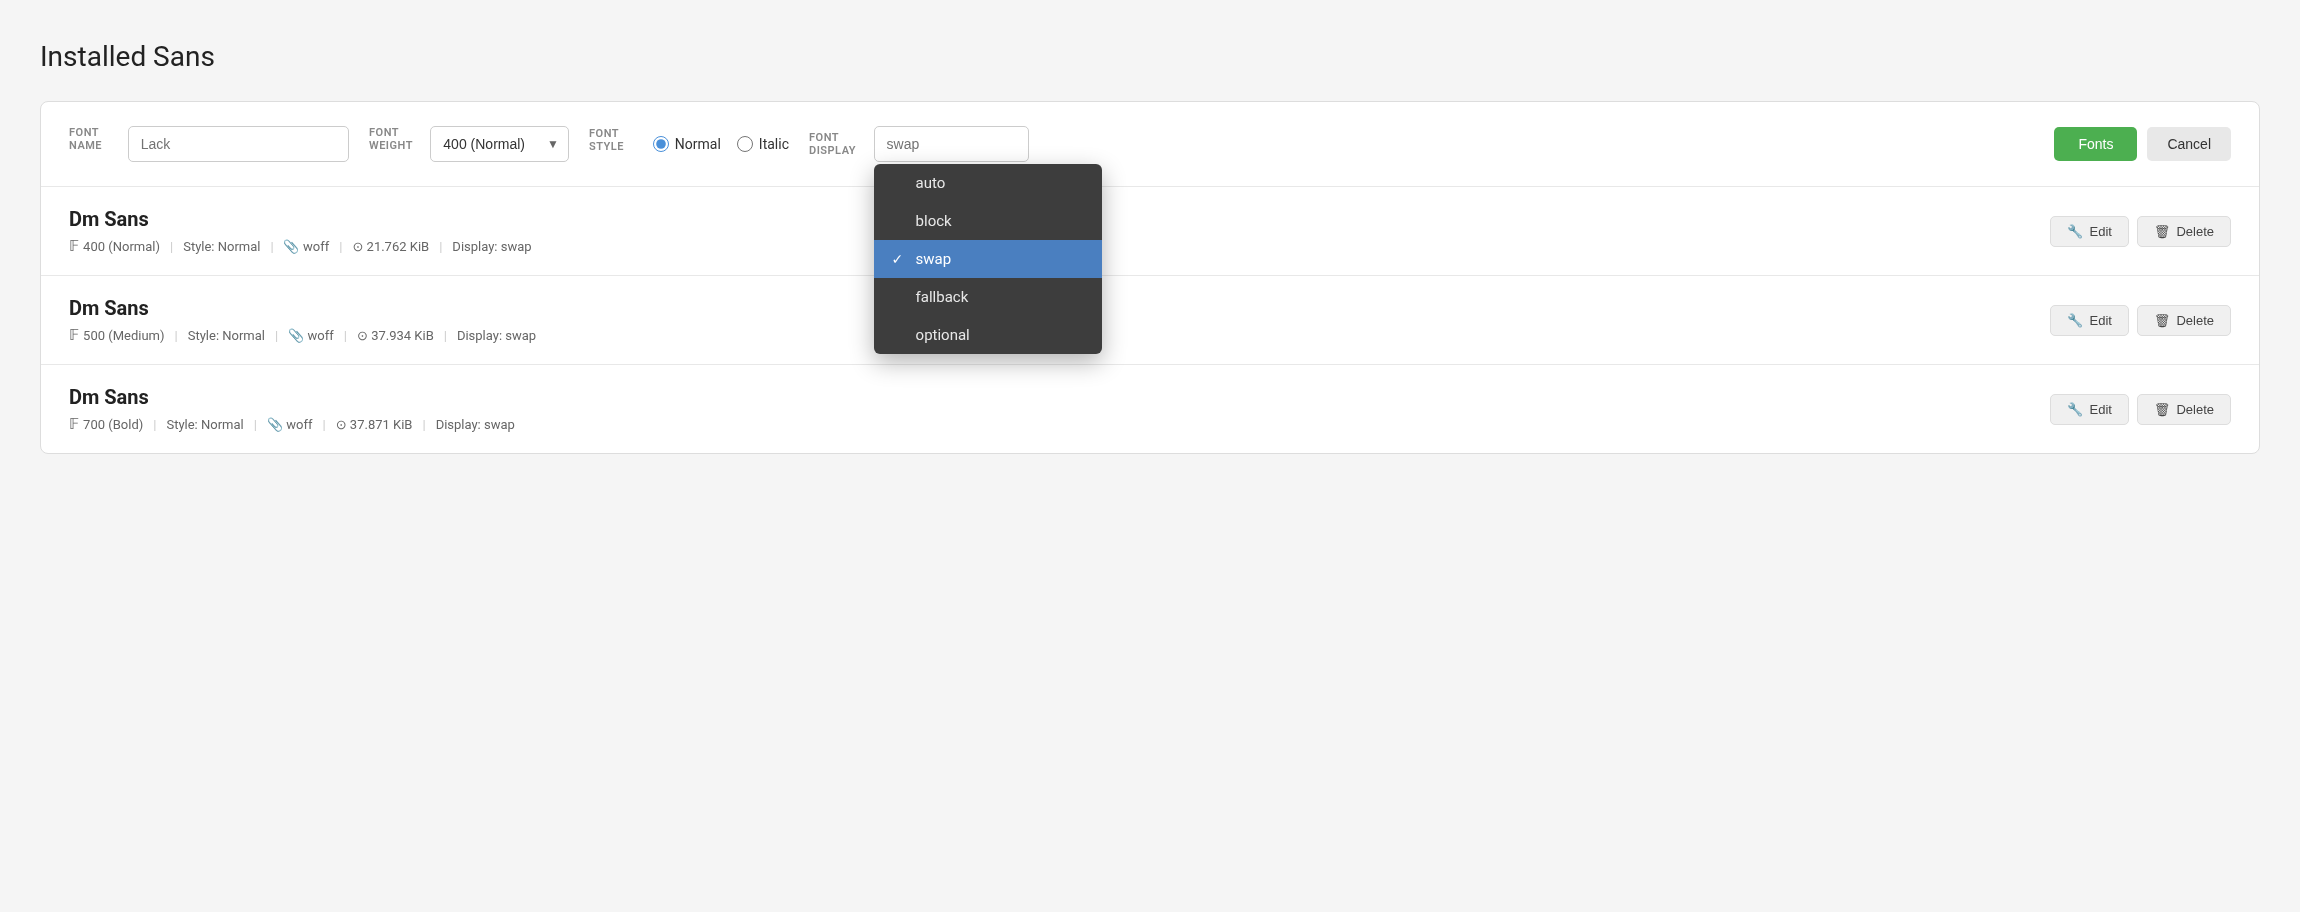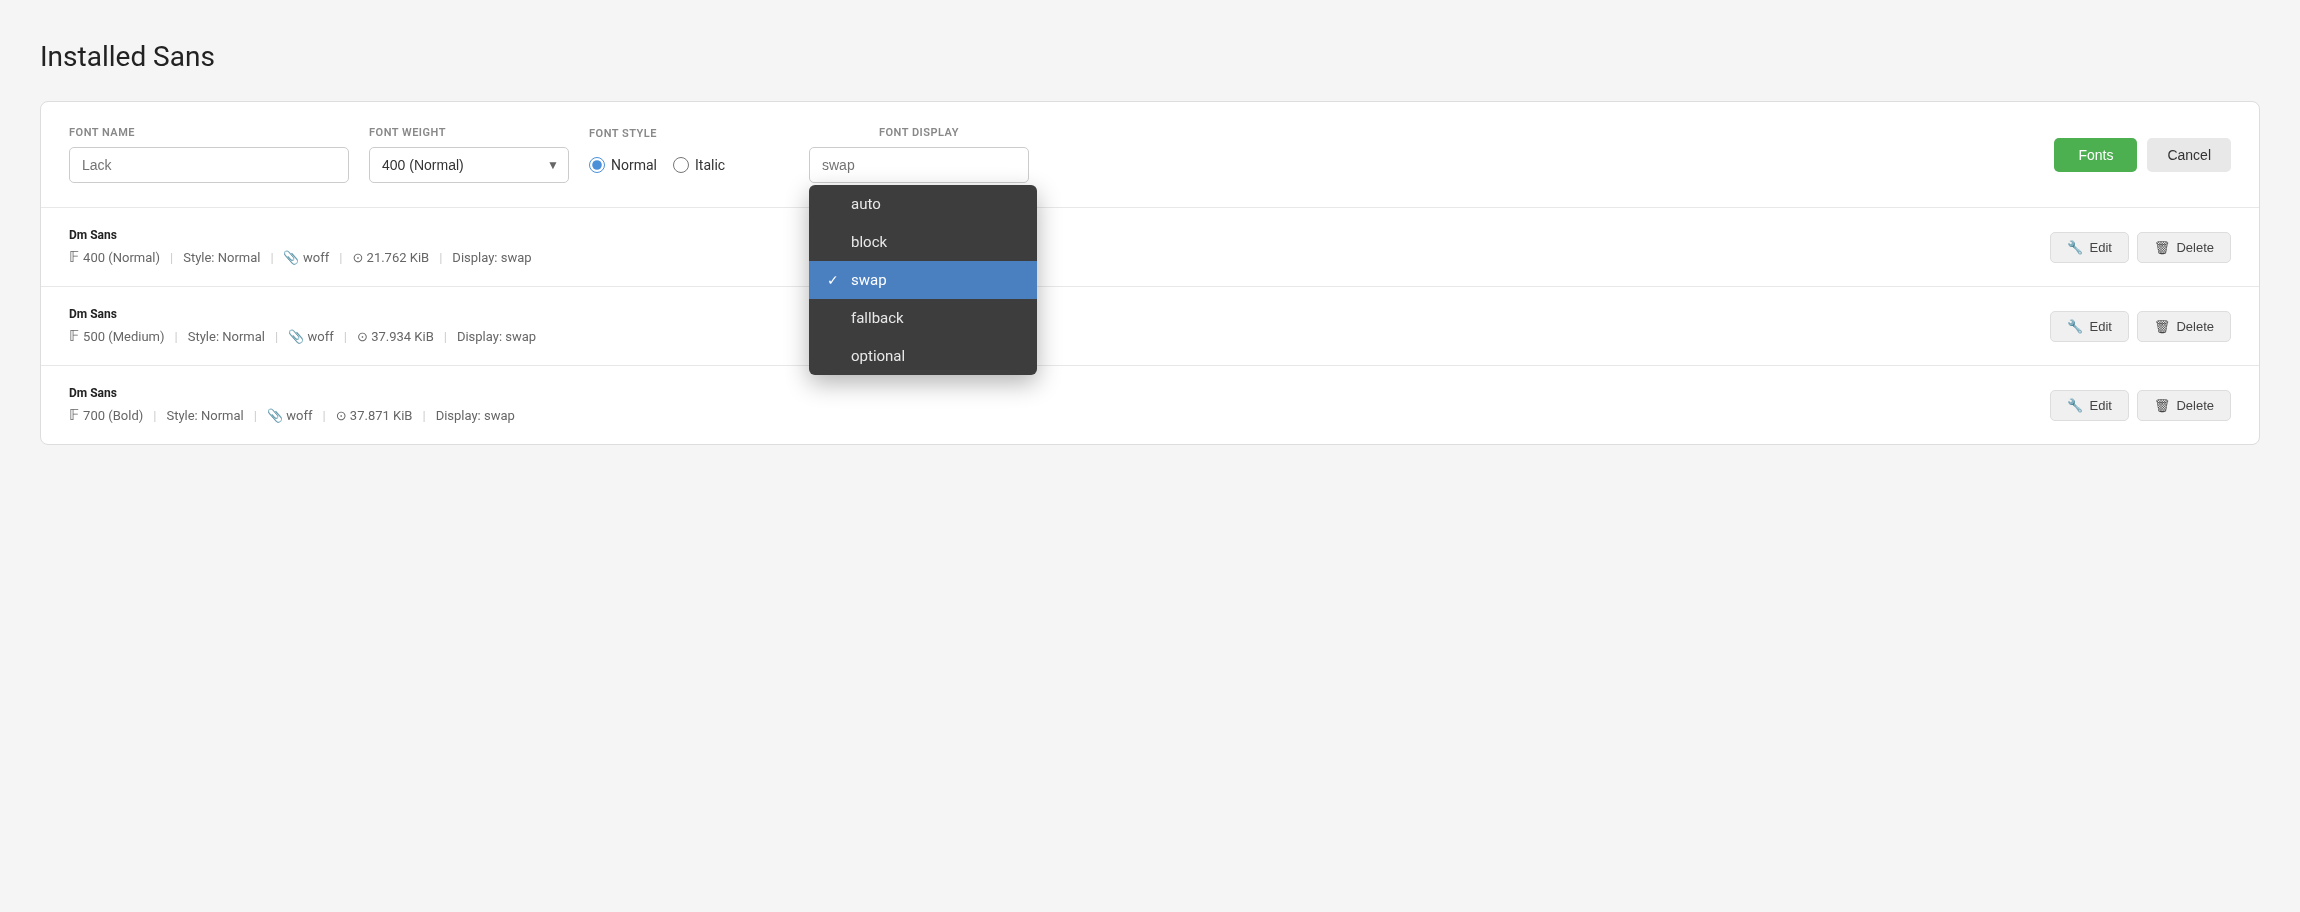--- a/index.html
+++ b/index.html
@@ -25,21 +25,21 @@
     .form-row {
       display: flex;
       align-items: center;
       padding: 24px 28px;
       gap: 20px;
       border-bottom: 1px solid #e8e8e8;
       position: relative;
     }
     .field-group {
       display: flex;
-      flex-direction: column;
+      flex-direction: row;
       gap: 8px;
     }
     .field-label {
       font-size: 11px;
       font-weight: 600;
       color: #888;
       letter-spacing: 0.5px;
       text-transform: uppercase;
     }
     .font-name-field {
@@ -187,21 +187,21 @@
       border-bottom: 1px solid #e8e8e8;
       display: flex;
       align-items: center;
       justify-content: space-between;
     }
     .font-list-row:last-child {
       border-bottom: none;
     }
     .font-info {}
     .font-name-bold {
-      font-size: 12px;
+      font-size: 20px;
       font-weight: 700;
       color: #222;
       margin-bottom: 6px;
     }
     .font-meta {
       display: flex;
       align-items: center;
       gap: 10px;
       color: #666;
       font-size: 13px;

